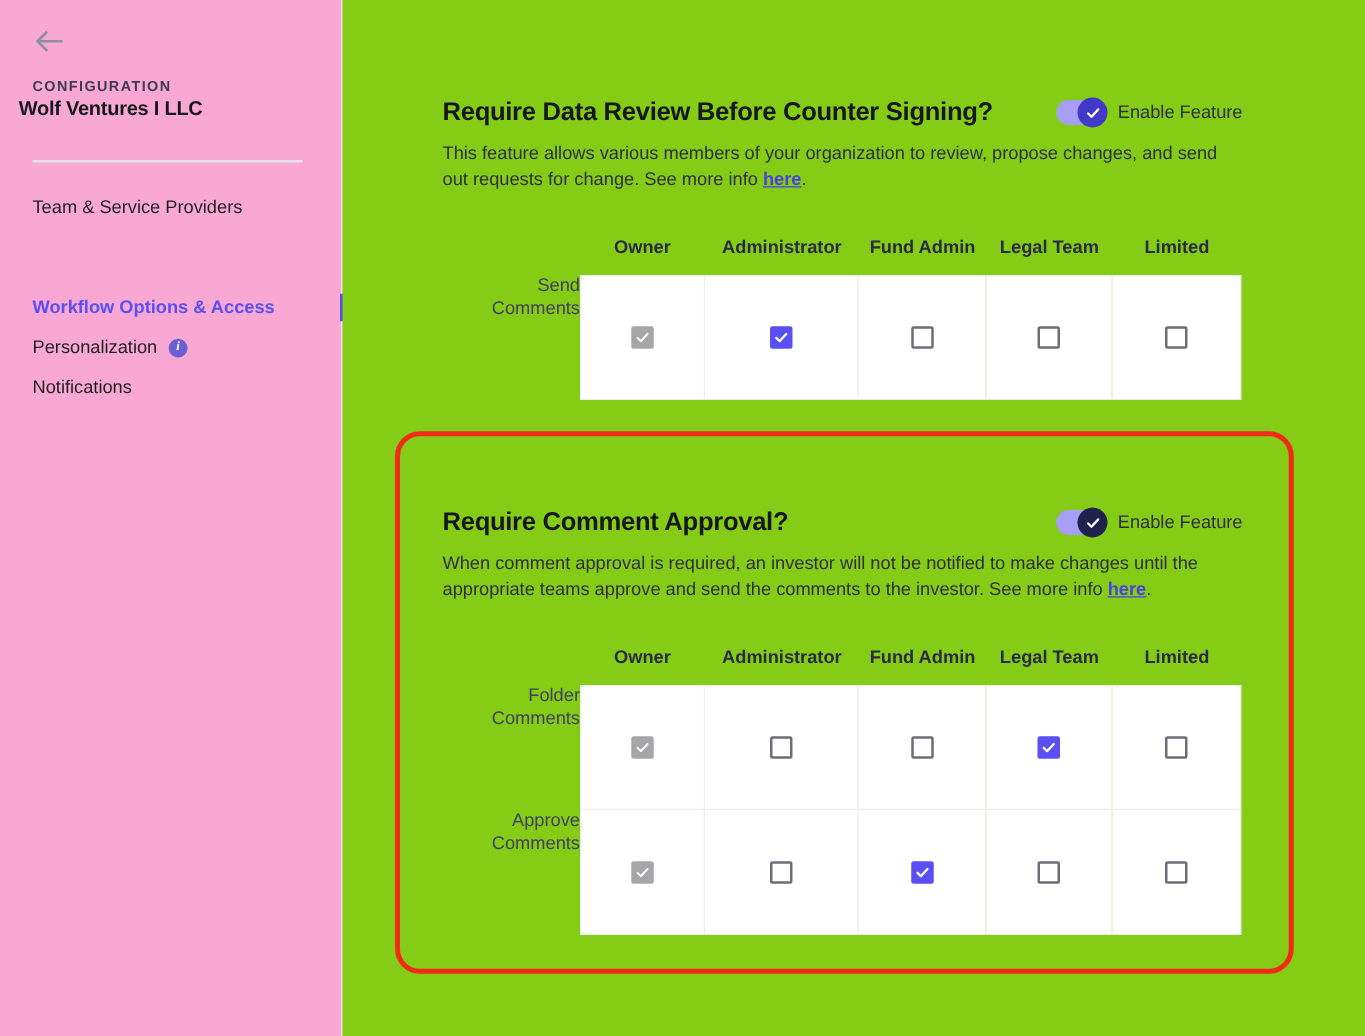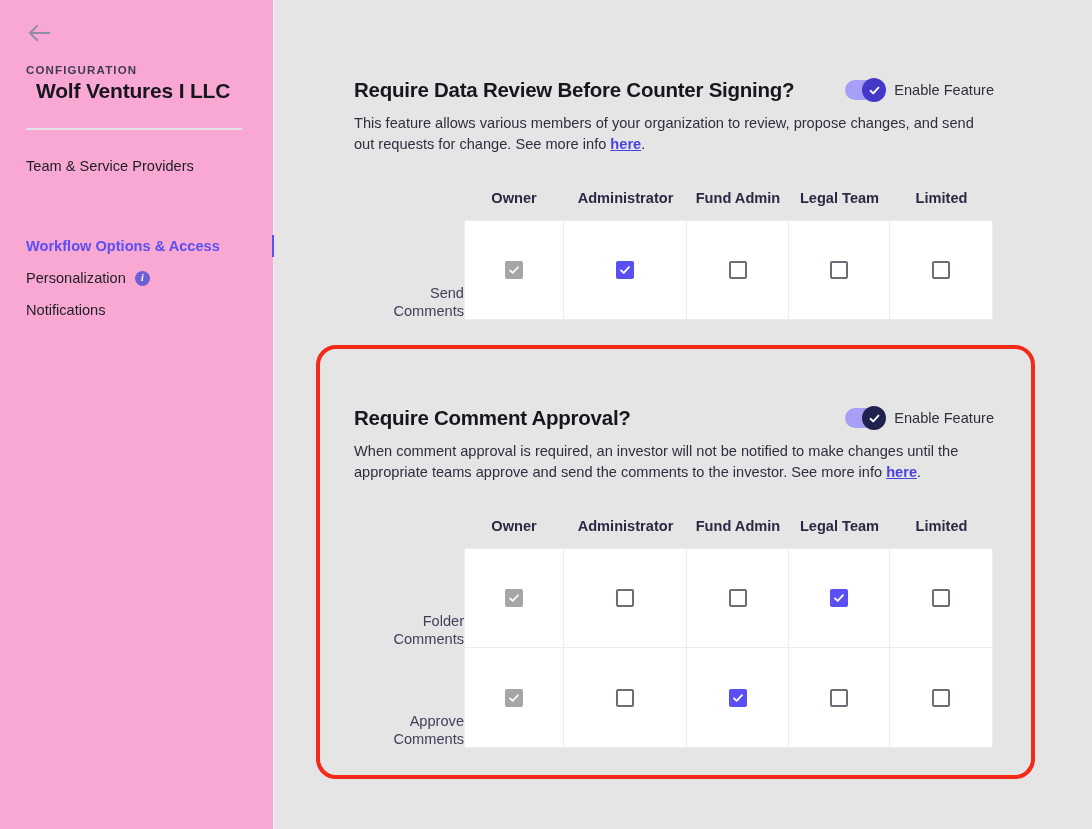--- a/index.html
+++ b/index.html
@@ -24,22 +24,22 @@
     width: 28px; height: 26px;
     cursor: pointer;
   }
   .eyebrow {
     position: absolute; left: 26px; top: 64px;
     font-size: 11.5px; font-weight: bold;
     letter-spacing: 1.15px;
     color: #3b3b55;
   }
   .org-title {
-    position: absolute; left: 36px; top: 79px;
-    font-size: 21px; font-weight: bold;
+    position: absolute; left: 15px; top: 79px;
+    font-size: 16px; font-weight: bold;
     letter-spacing: -0.2px;
     color: #16161d;
     white-space: nowrap;
   }
   .divider {
     position: absolute; left: 26px; top: 128px;
     width: 216px; height: 2px;
     background: #e3e3ea;
   }
   .nav { position: absolute; left: 0; top: 150px; width: 274px; }
@@ -64,21 +64,21 @@
     background: #6a5fd4; color: #ffffff;
     font-size: 10px; font-weight: bold; font-style: italic;
     display: inline-flex; align-items: center; justify-content: center;
     font-family: "Liberation Serif", serif;
     flex: 0 0 15px;
   }
 
   
   .main {
     flex: 1; height: 829px;
-    background: #e5e5e5;
+    background: #84cc16;
     position: relative;
     overflow: hidden;
   }
   .section { position: absolute; left: 80px; width: 640px; }
   .section-head {
     display: flex; align-items: center; justify-content: space-between;
   }
   .section-title {
     font-size: 20.5px; font-weight: bold;
     color: #16161d; letter-spacing: -0.25px;
@@ -124,21 +124,21 @@
     color: #2a2a45;
     padding-bottom: 10px;
     white-space: nowrap;
   }
   .label-cell {
     flex: 0 0 110px;
     text-align: right;
     font-size: 14.6px; line-height: 18px;
     color: #40405c;
     display: flex; flex-direction: column;
-    align-items: flex-end; justify-content: flex-end;
+    align-items: flex-end; justify-content: flex-start;
     padding-right: 0px;
   }
   .cell {
     flex: 0 0 auto;
     background: #ffffff;
     border: 1px solid #ececed;
     height: 100px;
     display: flex; align-items: center; justify-content: center;
     cursor: pointer;
   }

